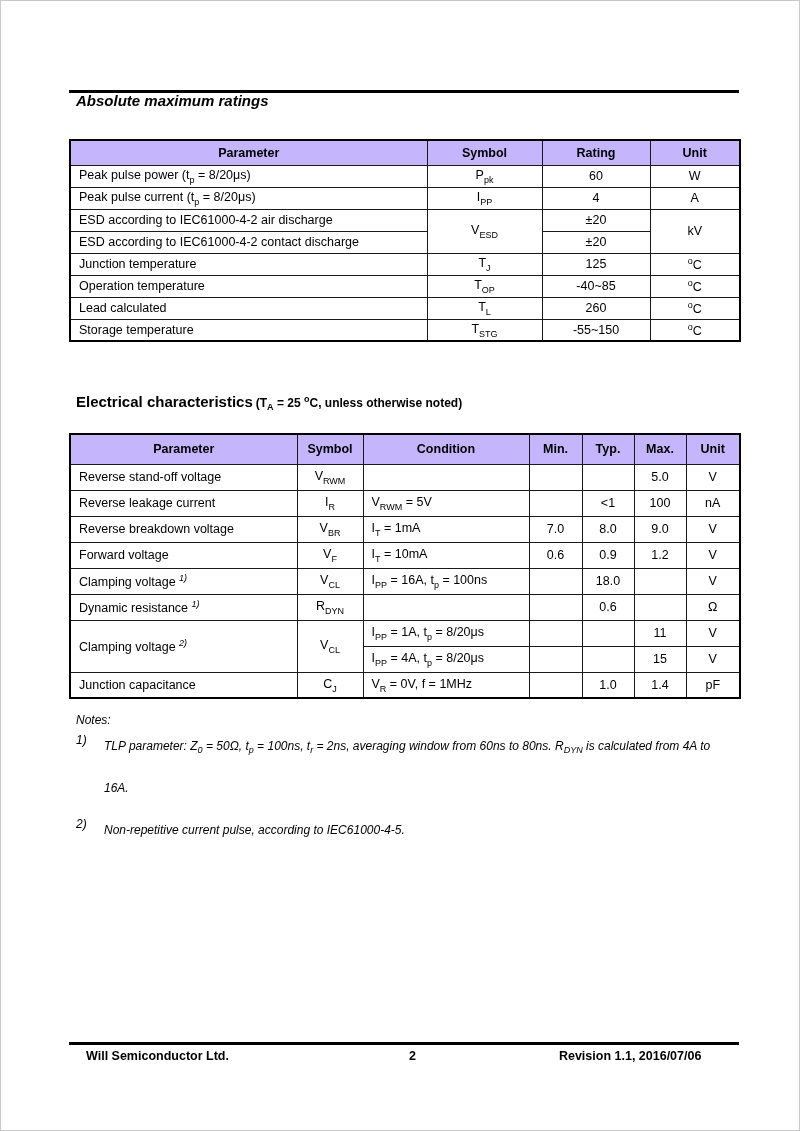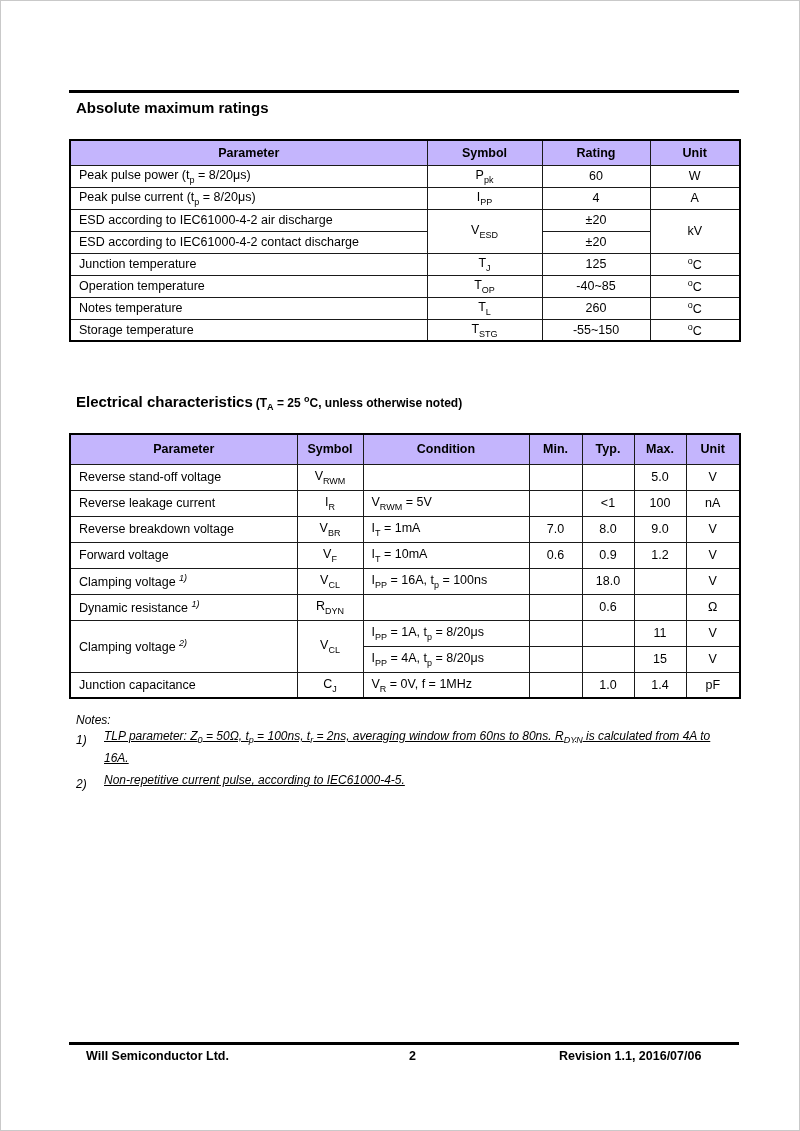--- a/index.html
+++ b/index.html
@@ -13,21 +13,21 @@
   
   .logo-row { position:absolute; top:50px; left:68px; width:670px; height:42px; }
   .logo-mark { position:absolute; left:2px; top:2px; }
   .semi-text { position:absolute; left:108px; top:16px; font-size:15px; font-weight:bold;
                letter-spacing:7px; color:#2a2a2a; }
   .part-number { position:absolute; right:0; top:10px; font-size:18px; font-weight:bold; }
   .header-rule { position:absolute; top:89px; left:68px; width:670px; height:3px; background:#000; }
 
   
   .h1 { position:absolute; left:75px; font-size:15px; font-weight:bold; }
-  .h1-abs  { top:98px; }
+  .h1-abs  { top:91px;font-style:italic; }
   .h2-elec { top:392px; }
   .h2cond { font-size:12px; font-weight:bold; margin-left:3px;text-align:center; }
 
   
   table { border-collapse:collapse; table-layout:fixed; font-size:12.5px; color:#000;
           border:2px solid #000; }
   th, td { border:1px solid #1a1a1a; text-align:center; padding:0 4px; overflow:hidden;
            white-space:nowrap; }
   thead th { background:#c4b5fd; font-weight:bold; }
   td.left { text-align:left; padding-left:8px; }
@@ -42,21 +42,21 @@
   .t-elec { position:absolute; top:432px; left:68px; width:670px; }
   .t-elec thead th { height:30px; }
   .t-elec td { height:26px; }
 
   
   .notes { position:absolute; top:712px; left:75px; width:660px; font-style:italic;
            font-size:12px; }
   .notes-title { }
   .note-item { display:flex; margin-bottom:4px; }
   .note-num { width:28px; flex:none; line-height:26px; }
-  .note-text { flex:1; line-height:18px;text-decoration:underline; }
+  .note-text { flex:1; line-height:38px; }
 
   
   .footer-rule { position:absolute; top:1041px; left:68px; width:670px; height:3px; background:#000; }
   .footer-row { position:absolute; top:1048px; left:68px; width:670px; display:flex;
                 font-size:12.5px; font-weight:bold; }
   .footer-row .fl { flex:1; text-align:left;margin-left:17px; }
   .footer-row .fc { flex:1; text-align:center; }
   .footer-row .fr { flex:1; text-align:center; }
 </style>
 </head>
@@ -112,21 +112,21 @@
           <td><span>125</span></td>
           <td><sup>o</sup><span>C</span></td>
         </tr>
         <tr>
           <td class="left"><span>Operation temperature</span></td>
           <td><span>T</span><sub>OP</sub></td>
           <td><span>-40~85</span></td>
           <td><sup>o</sup><span>C</span></td>
         </tr>
         <tr>
-          <td class="left"><span>Notes temperature</span></td>
+          <td class="left"><span>Lead calculated</span></td>
           <td><span>T</span><sub>L</sub></td>
           <td><span>260</span></td>
           <td><sup>o</sup><span>C</span></td>
         </tr>
         <tr>
           <td class="left"><span>Storage temperature</span></td>
           <td><span>T</span><sub>STG</sub></td>
           <td><span>-55~150</span></td>
           <td><sup>o</sup><span>C</span></td>
         </tr>

